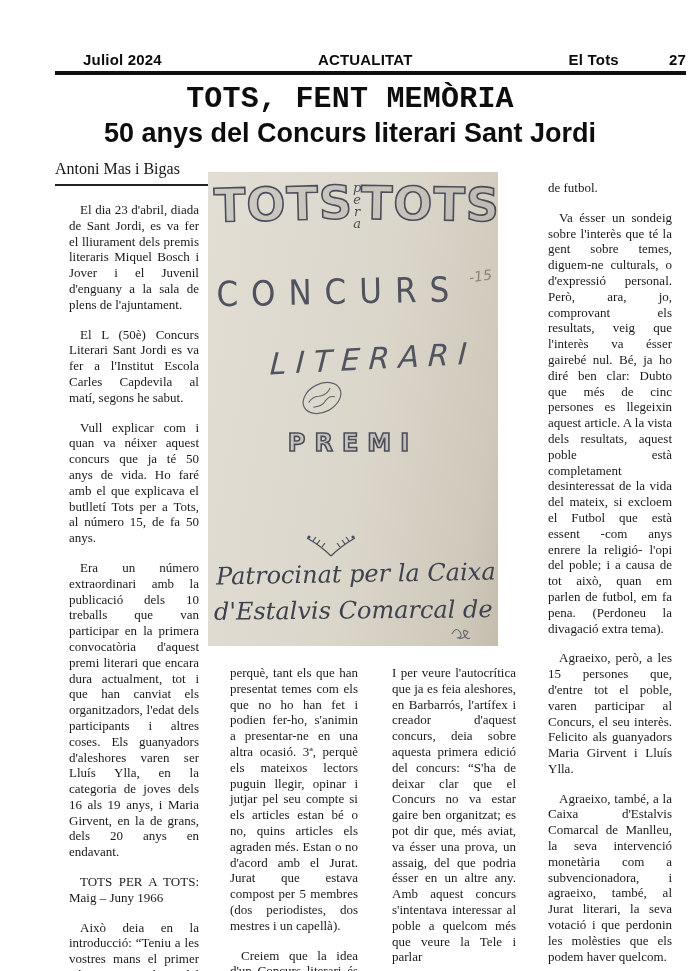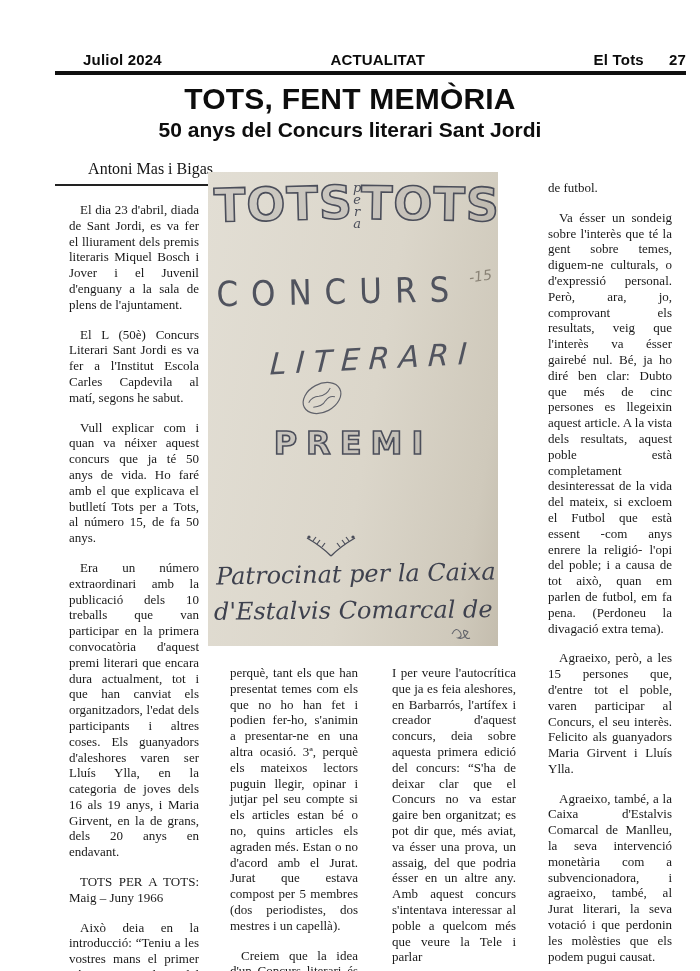--- a/index.html
+++ b/index.html
@@ -13,38 +13,38 @@
   }
   .page{position:absolute;inset:0;}
 
   
   .masthead{
     position:absolute;left:55px;right:14px;top:46px;height:22px;
     display:flex;align-items:flex-end;justify-content:space-between;
     font-family:"Liberation Sans", sans-serif;font-weight:bold;font-size:15px;
     letter-spacing:.2px;color:#0c0c0c;margin-left:28px;
   }
-  .masthead .right{display:flex;gap:25px;}
+  .masthead .right{display:flex;gap:50px;}
   .head-rule{
     position:absolute;left:55px;right:14px;top:71px;height:4px;background:#101010;
   }
 
   
   .title{
     position:absolute;left:0;right:0;top:82px;text-align:center;
-    font-family:Liberation Sans, sans-serif;font-weight:bold;
+    font-family:Liberation Mono, monospace;font-weight:bold;
     font-size:30px;letter-spacing:.2px;color:#0d0d0d;
   }
   .subtitle{
     position:absolute;left:0;right:0;top:118px;text-align:center;
     font-family:"Liberation Sans", sans-serif;font-weight:bold;
-    font-size:21px;color:#0d0d0d;
+    font-size:27px;color:#0d0d0d;
   }
   .byline-wrap{
-    position:absolute;left:55px;width:158px;top:160px;text-align:right;
+    position:absolute;left:55px;width:158px;top:160px;text-align:left;
     font-size:16px;color:#141414;
   }
   .byline-rule{
     position:absolute;left:55px;width:158px;top:184px;height:1.5px;background:#222;
   }
 
   
   .col{
     position:absolute;
     font-size:13px;line-height:15.8px;text-align:justify;color:#191919;
@@ -95,21 +95,21 @@
     font-family:"DejaVu Sans", sans-serif;font-size:30px;line-height:34px;
     font-style:italic;letter-spacing:9px;color:#51545f;
     transform:rotate(-3deg) skewX(-6deg);white-space:nowrap;
   }
   .stamp{
     position:absolute;left:92px;top:208px;width:44px;height:36px;
     transform:rotate(-28deg);opacity:.85;
   }
   .premi{
     position:absolute;left:0;right:0;top:248px;text-align:center;
-    font-size:32px;line-height:46px;letter-spacing:9px;
+    font-size:24px;line-height:46px;letter-spacing:9px;
   }
   .santjordi{
     position:absolute;left:0;right:0;top:300px;text-align:center;
     font-size:38px;line-height:46px;letter-spacing:3px;white-space:nowrap;
   }
   .sprig{
     position:absolute;left:95px;top:360px;width:56px;height:26px;
   }
   .script1,.script2{
     position:absolute;font-family:"DejaVu Serif", serif;font-style:italic;
@@ -153,21 +153,21 @@
       <p>perquè, tant els que han presentat temes com els que no ho han fet i podien fer-ho, s'animin a presentar-ne en una altra ocasió. 3ª, perquè els mateixos lectors puguin llegir, opinar i jutjar pel seu compte si els articles estan bé o no, quins articles els agraden més. Estan o no d'acord amb el Jurat. Jurat que estava compost per 5 membres (dos periodistes, dos mestres i un capellà).</p>
       <p>Creiem que la idea d'un Concurs literari és molt positiva i, més que positiva, important i necessària per veure quin nivell literari hi ha al nostre poble. La cultura és una cosa que, a més de posseir-la, se n'ha de fer participants als altres. Per això animem i im-</p>
     </div>
   <div class="col col3 cont">
       <p>I per veure l'autocrítica que ja es feia aleshores, en Barbarrós, l'artífex i creador d'aquest concurs, deia sobre aquesta primera edició del concurs: “S'ha de deixar clar que el Concurs no va estar gaire ben organitzat; es pot dir que, més aviat, va ésser una prova, un assaig, del que podria ésser en un altre any. Amb aquest concurs s'intentava interessar al poble a quelcom més que veure la Tele i parlar</p>
     </div>
   <div class="col col4 cont">
       <p>de futbol.</p>
       <p>Va ésser un sondeig sobre l'interès que té la gent sobre temes, diguem-ne culturals, o d'expressió personal. Però, ara, jo, comprovant els resultats, veig que l'interès va ésser gairebé nul. Bé, ja ho diré ben clar: Dubto que més de cinc persones es llegeixin aquest article. A la vista dels resultats, aquest poble està completament desinteressat de la vida del mateix, si excloem el Futbol que està essent  -com anys enrere la religió- l'opi del poble; i a causa de tot això, quan em parlen de futbol, em fa pena. (Perdoneu la divagació extra tema).</p>
       <p>Agraeixo, però, a les 15 persones que, d'entre tot el poble, varen participar al Concurs, el seu interès. Felicito als guanyadors Maria Girvent i Lluís Ylla.</p>
-      <p>Agraeixo, també, a la Caixa d'Estalvis Comarcal de Manlleu, la seva intervenció monetària com a subvencionadora, i agraeixo, també, al Jurat literari, la seva votació i que perdonin les molèsties que els podem pugui causat.</p>
+      <p>Agraeixo, també, a la Caixa d'Estalvis Comarcal de Manlleu, la seva intervenció monetària com a subvencionadora, i agraeixo, també, al Jurat literari, la seva votació i que perdonin les molèsties que els podem haver quelcom.</p>
       <p>Gràcies”. (I signava Barbarrós, literàries d'en Pere que aleshores vivia al Grau del Racó)</p>
       <p>Aquest any es troba en l'edició número 50. Per tant, només un any no es va celebrar! (En un altre espai de la revista potser sortiran els premiats d'enguany d'aquest Concurs Literari Sant Jordi)</p>
     </div>
 
   <div class="poster">
     <div class="tots-row">
       <span class="tots-word outline-text">TOTS</span>
       <span class="pera">
           <span>p</span>
           <span>e</span>

